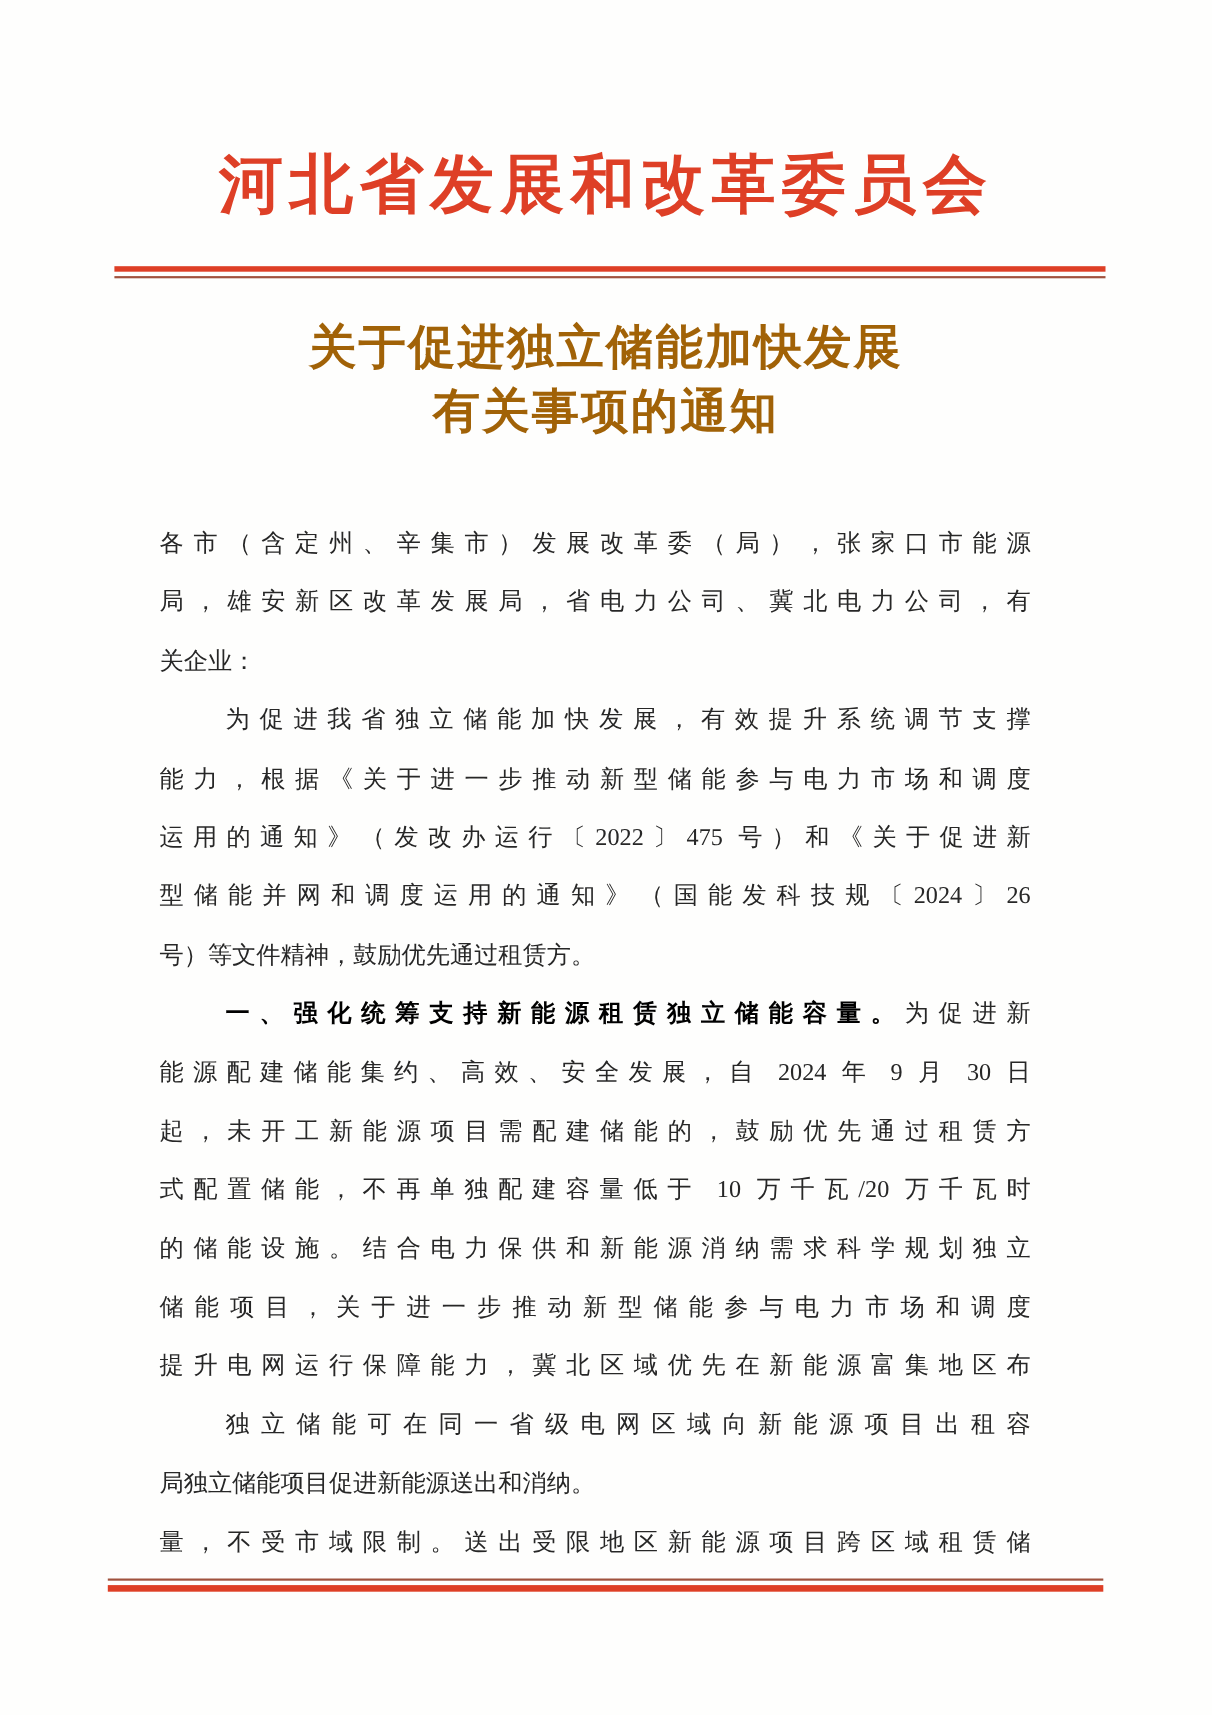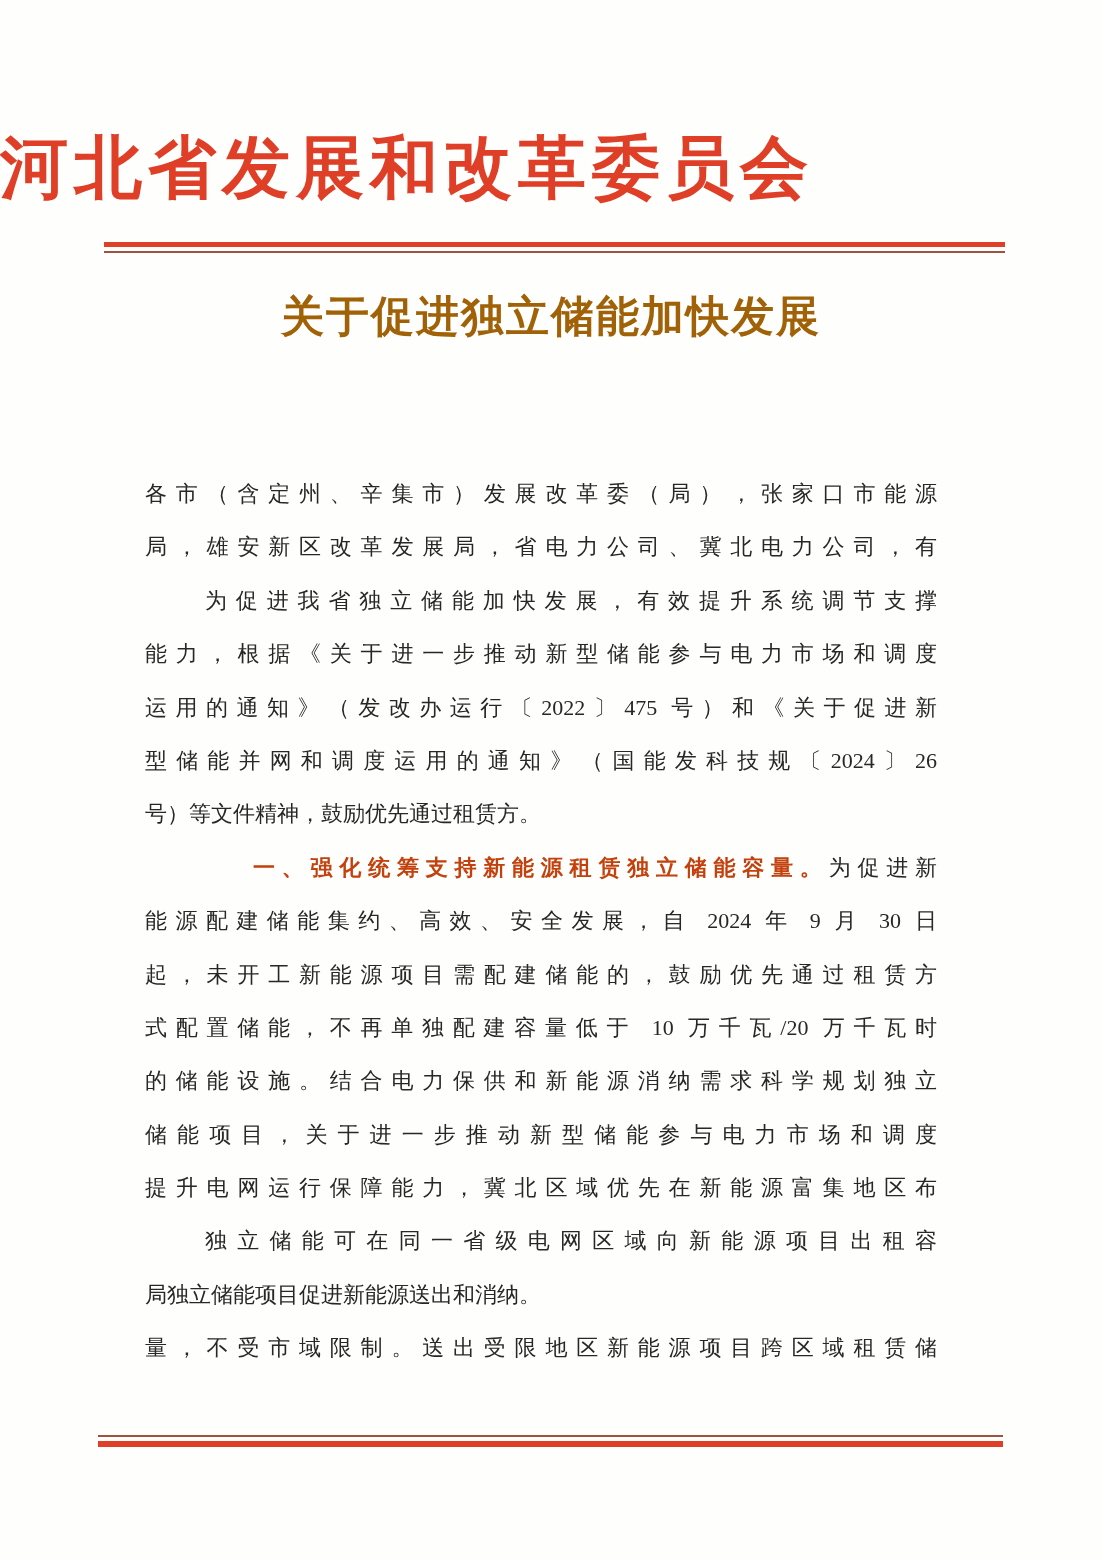--- a/index.html
+++ b/index.html
@@ -6,21 +6,22 @@
   .page {
     position:relative;
     width:1102px; height:1559px;
     background:#fefefdff;
     font-family:"Liberation Serif","DejaVu Serif",serif;
     overflow:hidden;
   }
   
   .agency {
     position:absolute; top:118px; left:0; width:100%;
-    font-size:68px; font-weight:700;
+    text-align:center;
+    font-size:58px; font-weight:700;
     letter-spacing:6px;
     line-height:100px;
     color:var(--red,#de3f26);
     white-space:nowrap;
   }
   
   .rule { position:absolute; }
   .rule-top-thick { left:104px; top:242px; width:901px; height:5px; background:var(--red,#de3f26); }
   .rule-top-thin  { left:104px; top:251px; width:901px; height:2px; background:var(--rule-dark,#a0523e); }
   .rule-bot-thin  { left:98px;  top:1435px; width:905px; height:2px; background:var(--rule-dark,#a0523e); }
@@ -41,41 +42,42 @@
   .ln {
     height:53.4px; line-height:53.4px;
     text-align:justify;
     overflow:visible;
   }
   .full { text-align-last:justify; }
   .ind  { text-indent:60px; }
   .lead-bold {
     font-family:"Liberation Sans","DejaVu Sans",sans-serif;
     font-weight:700;
-    color:#c2410c;
-    margin-left:48px;
+    color:#000000;
   }
 </style>
 </head>
 <body>
 
 <div class="page">
 
   <div class="agency">河北省发展和改革委员会</div>
 
   <div class="rule rule-top-thick"></div>
   <div class="rule rule-top-thin"></div>
 
   <div class="title">
     <div>关于促进独立储能加快发展</div>
+    <div>有关事项的通知</div>
   </div>
 
   <div class="body">
     <div class="ln full">各市（含定州、辛集市）发展改革委（局），张家口市能源</div>
     <div class="ln full">局，雄安新区改革发展局，省电力公司、冀北电力公司，有</div>
+    <div class="ln">关企业：</div>
     <div class="ln full ind">为促进我省独立储能加快发展，有效提升系统调节支撑</div>
     <div class="ln full">能力，根据《关于进一步推动新型储能参与电力市场和调度</div>
     <div class="ln full">运用的通知》（发改办运行〔2022〕475 号）和《关于促进新</div>
     <div class="ln full">型储能并网和调度运用的通知》（国能发科技规〔2024〕26</div>
     <div class="ln">号）等文件精神，鼓励优先通过租赁方。</div>
     <div class="ln full ind"><span class="lead-bold">一、强化统筹支持新能源租赁独立储能容量。</span><span>为促进新</span></div>
     <div class="ln full">能源配建储能集约、高效、安全发展，自 2024 年 9 月 30 日</div>
     <div class="ln full">起，未开工新能源项目需配建储能的，鼓励优先通过租赁方</div>
     <div class="ln full">式配置储能，不再单独配建容量低于 10 万千瓦/20 万千瓦时</div>
     <div class="ln full">的储能设施。结合电力保供和新能源消纳需求科学规划独立</div>

